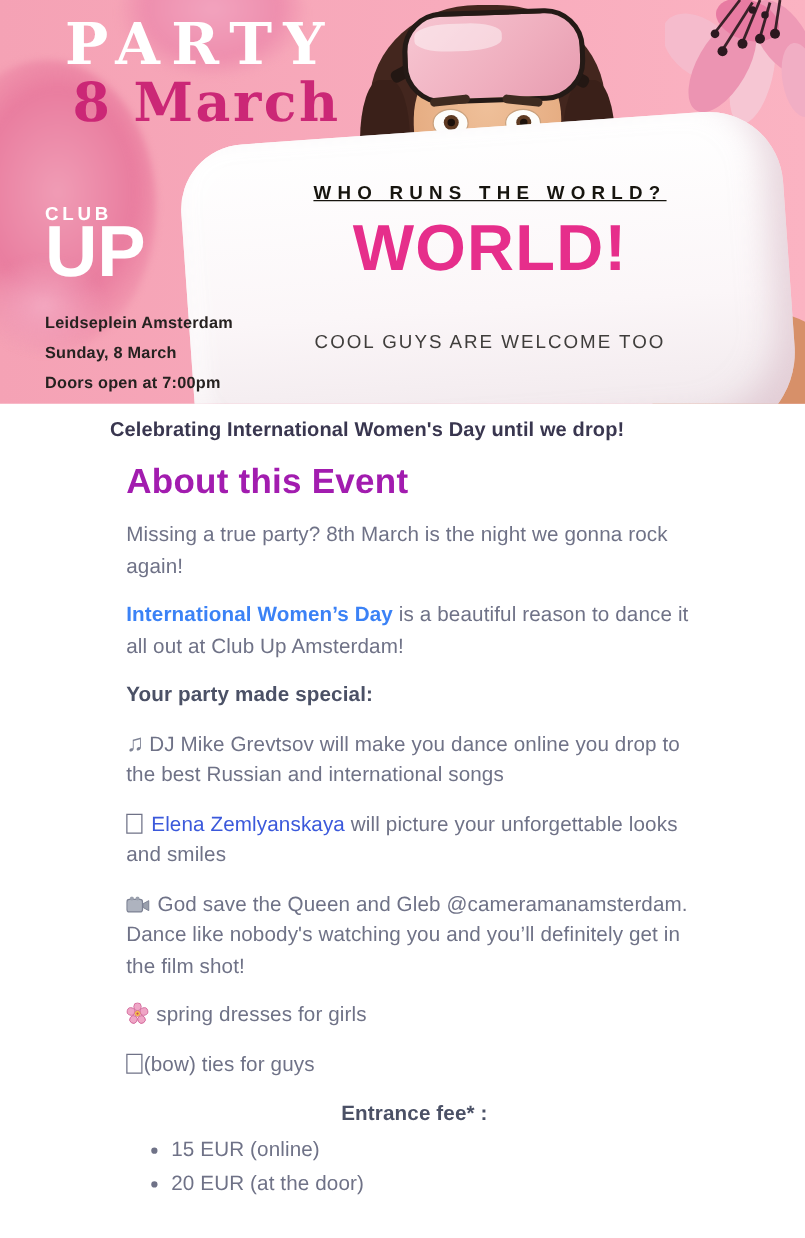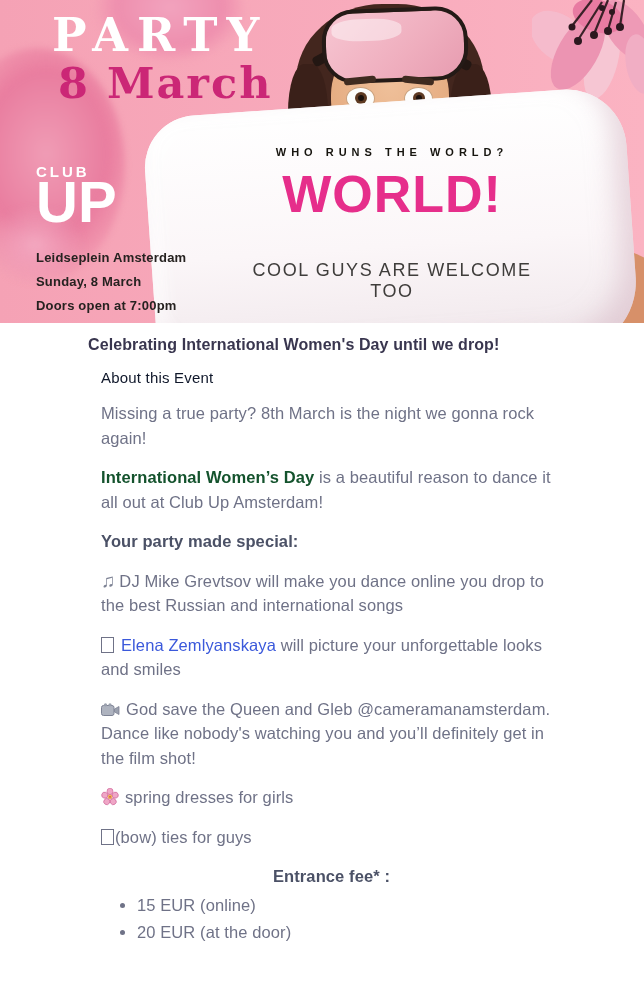--- a/index.html
+++ b/index.html
@@ -57,29 +57,29 @@
   .party-date{position:absolute;left:58px;top:58px;
     font-family:"DejaVu Serif","Liberation Serif",serif;font-weight:bold;
     font-size:43px;letter-spacing:2px;color:#cb2776;}
   .logo{position:absolute;left:36px;top:164px;color:#ffffff;line-height:1;}
   .logo .club{font-size:15px;font-weight:bold;letter-spacing:3px;display:block;}
   .logo .up{font-size:58px;font-weight:bold;letter-spacing:0px;display:block;margin-top:-6px;}
   .venue{position:absolute;left:36px;top:246px;color:#262220;
     font-size:13px;font-weight:bold;line-height:24px;letter-spacing:0.2px;}
   
   .pillow-text{position:absolute;left:238px;top:146px;width:308px;text-align:center;}
-  .pt1{font-size:11px;font-weight:bold;letter-spacing:5px;color:#17150f;}
+  .pt1{font-size:15px;font-weight:bold;letter-spacing:5px;color:#17150f;text-decoration:underline;}
   .pt2{font-size:52px;font-weight:bold;letter-spacing:1px;color:#e62e8b;margin-top:6px;}
-  .pt3{font-size:18px;letter-spacing:1.6px;color:#3f3d3b;margin-top:36px;}
+  .pt3{font-size:15px;letter-spacing:1.6px;color:#3f3d3b;margin-top:36px;}
   
   .content{padding:13px 82px 0 101px;border-radius:15px;}
   .tagline{margin-left:-13px;font-size:16px;font-weight:bold;color:#39364f;letter-spacing:0.1px;}
-  h2.about{font-size:15px;font-weight:normal;color:#0f172a;margin:15px 0 0 0;letter-spacing:0.2px;}
+  h2.about{font-size:28px;font-weight:bold;color:#a21caf;margin:15px 0 0 0;letter-spacing:0.2px;}
   .content p{font-size:16.5px;line-height:24.5px;color:#6f7287;margin:15px 0;letter-spacing:0.1px;}
-  .content p b{color:#14532d;}
+  .content p b{color:#3b82f6;}
   .content p.subhead{color:#4b5166;font-weight:bold;}
   a.plink{color:#3b59db;text-decoration:none;}
   .tofu{display:inline-block;width:11px;height:14px;border:1.5px solid #6f7287;
     vertical-align:-2px;margin-right:7px;}
   .tofu.tight{margin-right:1px;}
   .note-glyph{color:#7d8294;font-size:19px;margin-right:4px;}
   .inline-icon{vertical-align:-3px;margin-right:6px;}
   ul.fees{margin:4px 0 0 0;padding-left:36px;}
   ul.fees li{font-size:16.5px;line-height:24px;color:#6f7287;margin-top:3px;letter-spacing:0.1px;}
 </style>

